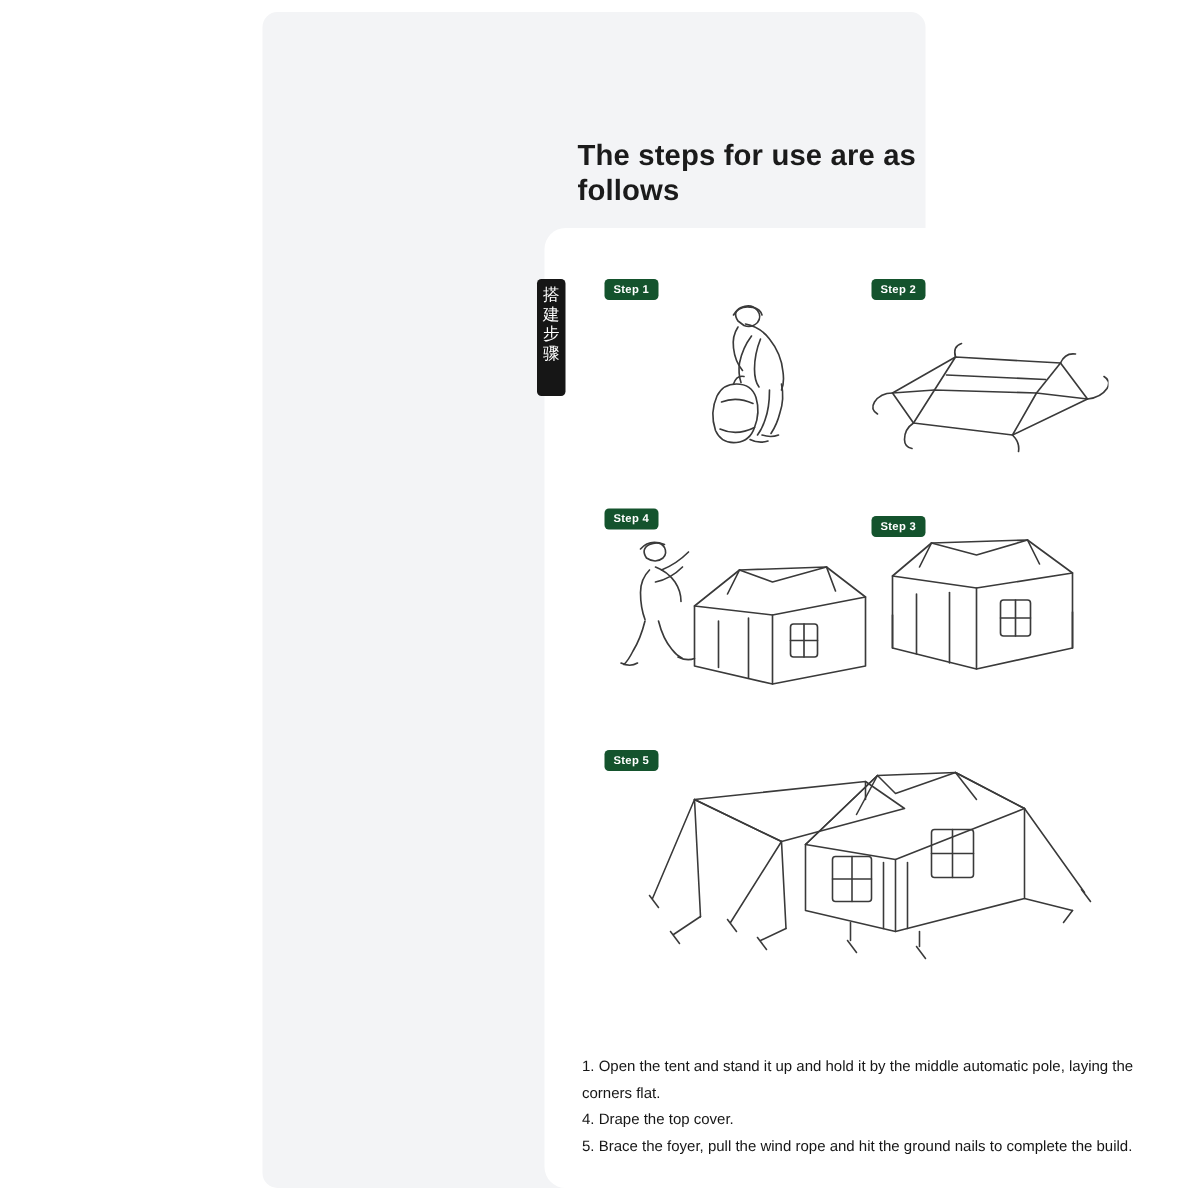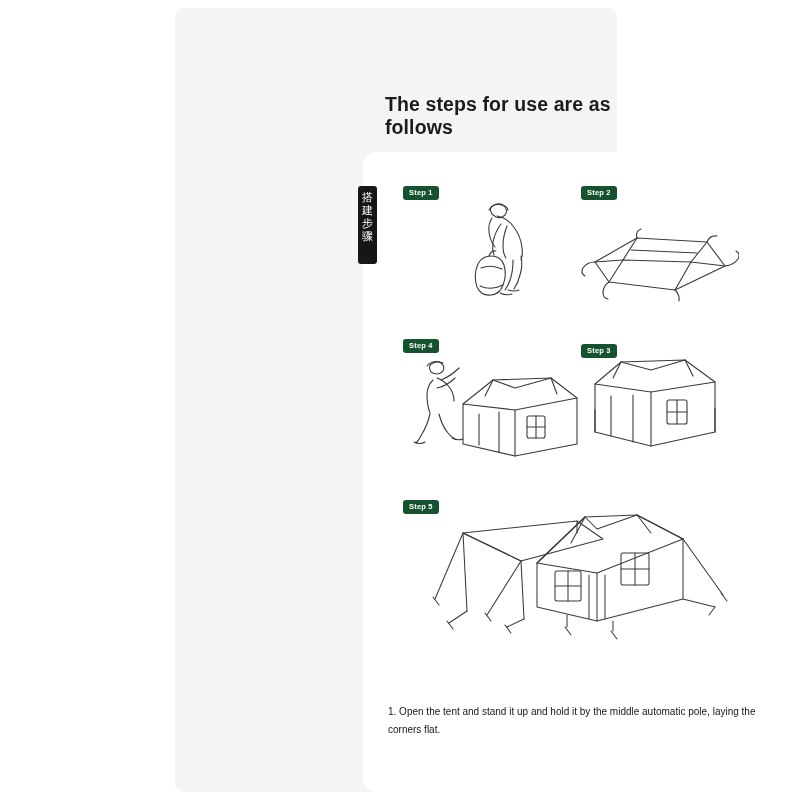--- a/index.html
+++ b/index.html
@@ -268,16 +268,18 @@
         <path d="M186 128 L192 136"></path>
         <path d="M296 90 L302 98"></path>
 
         <path d="M142 112 L142 124"></path>
         <path d="M188 118 L188 128"></path>
       </svg>
     </div>
 
     <div class="instructions">
       <span class="line">1. Open the tent and stand it up and hold it by the middle automatic pole, laying the corners flat.</span>
+      <span class="line">4. Drape the top cover.</span>
+      <span class="line">5. Brace the foyer, pull the wind rope and hit the ground nails to complete the build.</span>
     </div>
 
   </div>
 </div>
 
 </body></html>

